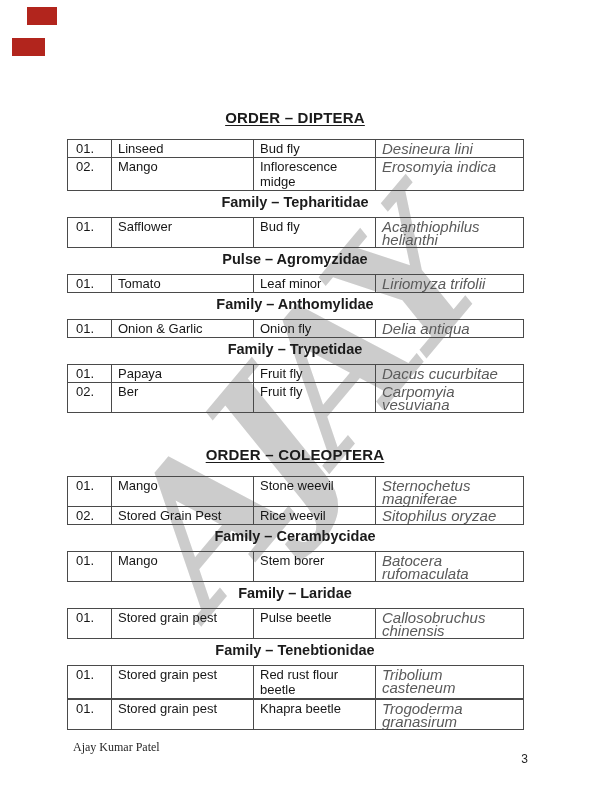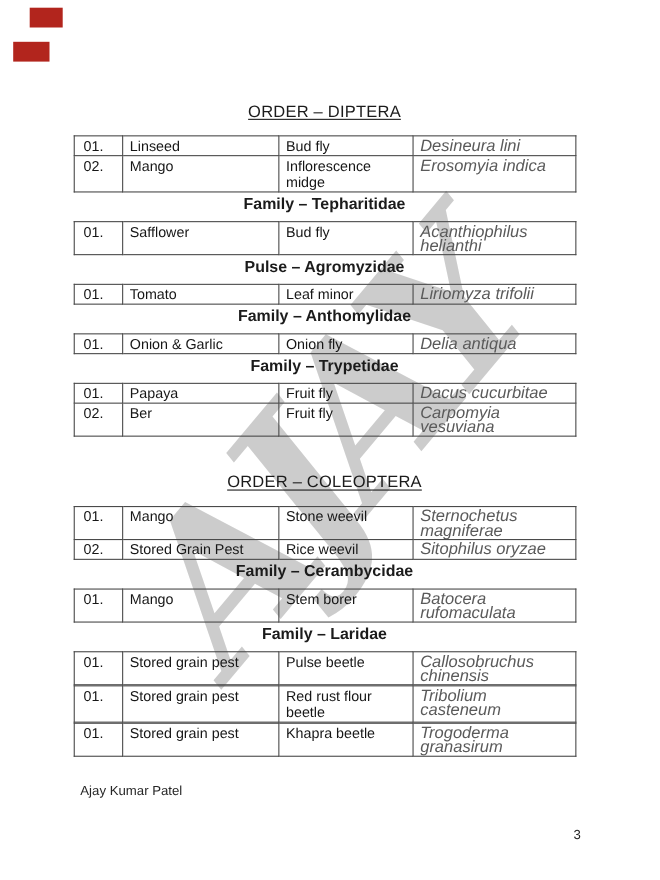--- a/index.html
+++ b/index.html
@@ -38,25 +38,25 @@
   .content {
     position: relative;
     z-index: 1;
     padding: 94px 0 0 67px;
     width: 456px;
   }
 
   .order-title {
     font-size: 15px;
     line-height: 16px;
-    font-weight: normal;
+    font-weight: bold;
     text-align: center;
     text-decoration: underline;
     text-underline-offset: 2px;
-    margin: 0 0 13px 0;
+    margin: 16px 0 13px 0;
     color: #1b1b1b;
     letter-spacing: 0.2px;
   }
   .order-section + .order-section .order-title { margin-top: 34px; }
 
   .family-title {
     font-size: 14.5px;
     line-height: 14px;
     font-weight: bold;
     text-align: center;
@@ -84,24 +84,25 @@
     font-size: 15px;
     line-height: 13px;
     font-style: italic;
     color: #5a5a5a;
     padding-top: 2px;
   }
 
   
   .footer-author {
     position: absolute;
-    left: 73px; top: 712px;
+    left: 73px; top: 740px;
     font-size: 12px;
     color: #262626;
     z-index: 1;
+    font-family: Liberation Serif, serif;
   }
   .footer-page {
     position: absolute;
     right: 72px; top: 752px;
     font-size: 12px;
     color: #262626;
     z-index: 1;
   }
 </style>
 </head>
@@ -263,20 +264,21 @@
         </colgroup>
         <tbody>
           <tr>
             <td class="serial">01.</td>
             <td>Stored grain pest</td>
             <td>Pulse beetle</td>
             <td class="sci">Callosobruchus chinensis</td>
           </tr>
         </tbody>
       </table>
+      <h3 class="family-title">Family – Tenebtionidae</h3>
       <table class="pest-table">
         <colgroup>
           <col style="width: 44px;">
           <col style="width: 142px;">
           <col style="width: 122px;">
           <col style="width: 148px;">
         </colgroup>
         <tbody>
           <tr>
             <td class="serial">01.</td>

